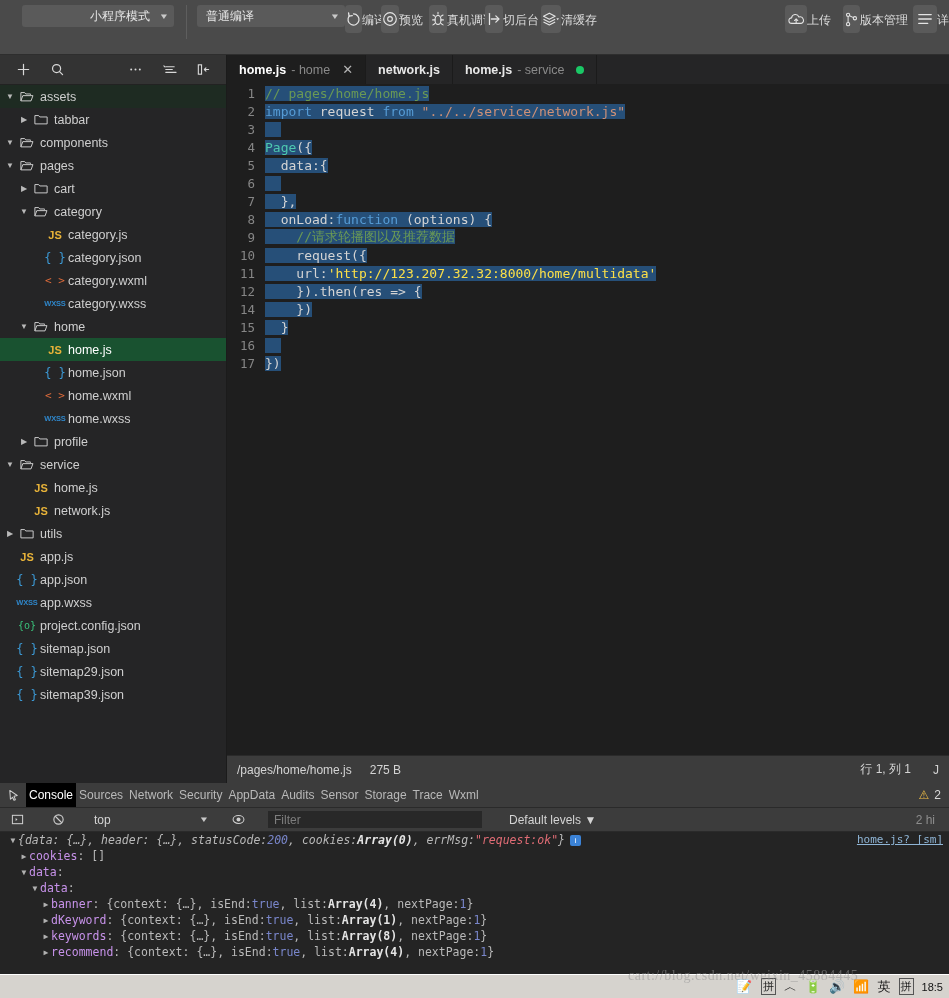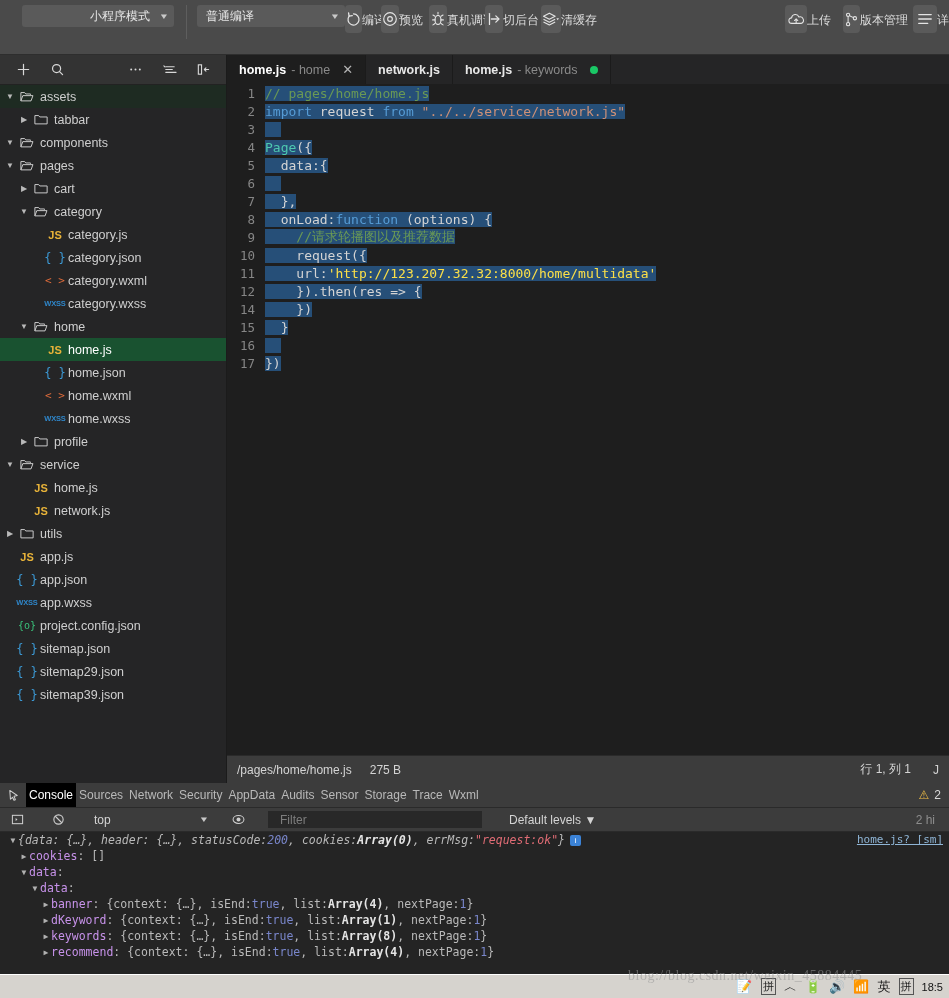--- a/index.html
+++ b/index.html
@@ -142,21 +142,21 @@
     border-bottom:1px solid #2a2a2a;padding:0 6px;box-sizing:border-box;gap:19px;
   }
   .dt-filter .ic{width:22px;display:flex;align-items:center;justify-content:center;color:#cfcfcf;cursor:pointer;}
   .ctx-sel{
     width:120px;height:18px;display:flex;align-items:center;color:#d4d4d4;font-size:12px;
     padding-left:6px;box-sizing:border-box;cursor:pointer;
   }
   .ctx-sel .cv{flex:1;}
   .filter-box{
     flex:0 0 214px;height:17px;background:#282828;border:none;color:#cfcfcf;
-    font-size:12px;padding:0 12px;box-sizing:border-box;outline:none;
+    font-size:12px;padding:0 6px;box-sizing:border-box;outline:none;
     font-family:"Liberation Sans",sans-serif;
   }
   .filter-box::placeholder{color:#7d7d7d;}
   .levels{font-size:12px;color:#d4d4d4;margin-left:8px;cursor:pointer;white-space:nowrap;}
   .dt-hidden{margin-left:auto;font-size:12px;color:#8d8d8d;padding-right:8px;}
 
   .console{
     position:relative;height:143px;background:#242424;overflow:hidden;
     font-family:"DejaVu Sans Mono","Liberation Mono",monospace;font-size:11.5px;
   }
@@ -528,21 +528,21 @@
         <div class="tab active">
           <span class="base">home.js</span>
           <span class="sub">- home</span>
           <span class="x">✕</span>
         </div>
         <div class="tab">
           <span class="base">network.js</span>
         </div>
         <div class="tab">
           <span class="base">home.js</span>
-          <span class="sub">- keywords</span>
+          <span class="sub">- service</span>
           <span class="dot"></span>
         </div>
       </div>
     <div class="code" id="code">
         <div class="cline">
           <div class="gut">1</div>
           <div class="ctext"><span class="sel-bg k-plain"><span class="k-comment">// pages/home/home.js</span></span></div>
         </div>
         <div class="cline">
           <div class="gut">2</div>
@@ -773,14 +773,14 @@
       <span class="tg">︿</span>
       <span class="tg">🔋</span>
       <span class="tg">🔊</span>
       <span class="tg">📶</span>
       <span class="tg">英</span>
       <span class="tg boxed">拼</span>
       <span class="clock">18:5</span>
     </div>
   </div>
 
-  <div class="watermark">blog://blog.csdn.net/weixin_45884445</div>
+  <div class="watermark">cart://blog.csdn.net/weixin_45884445</div>
 </div>
 
 </body></html>

